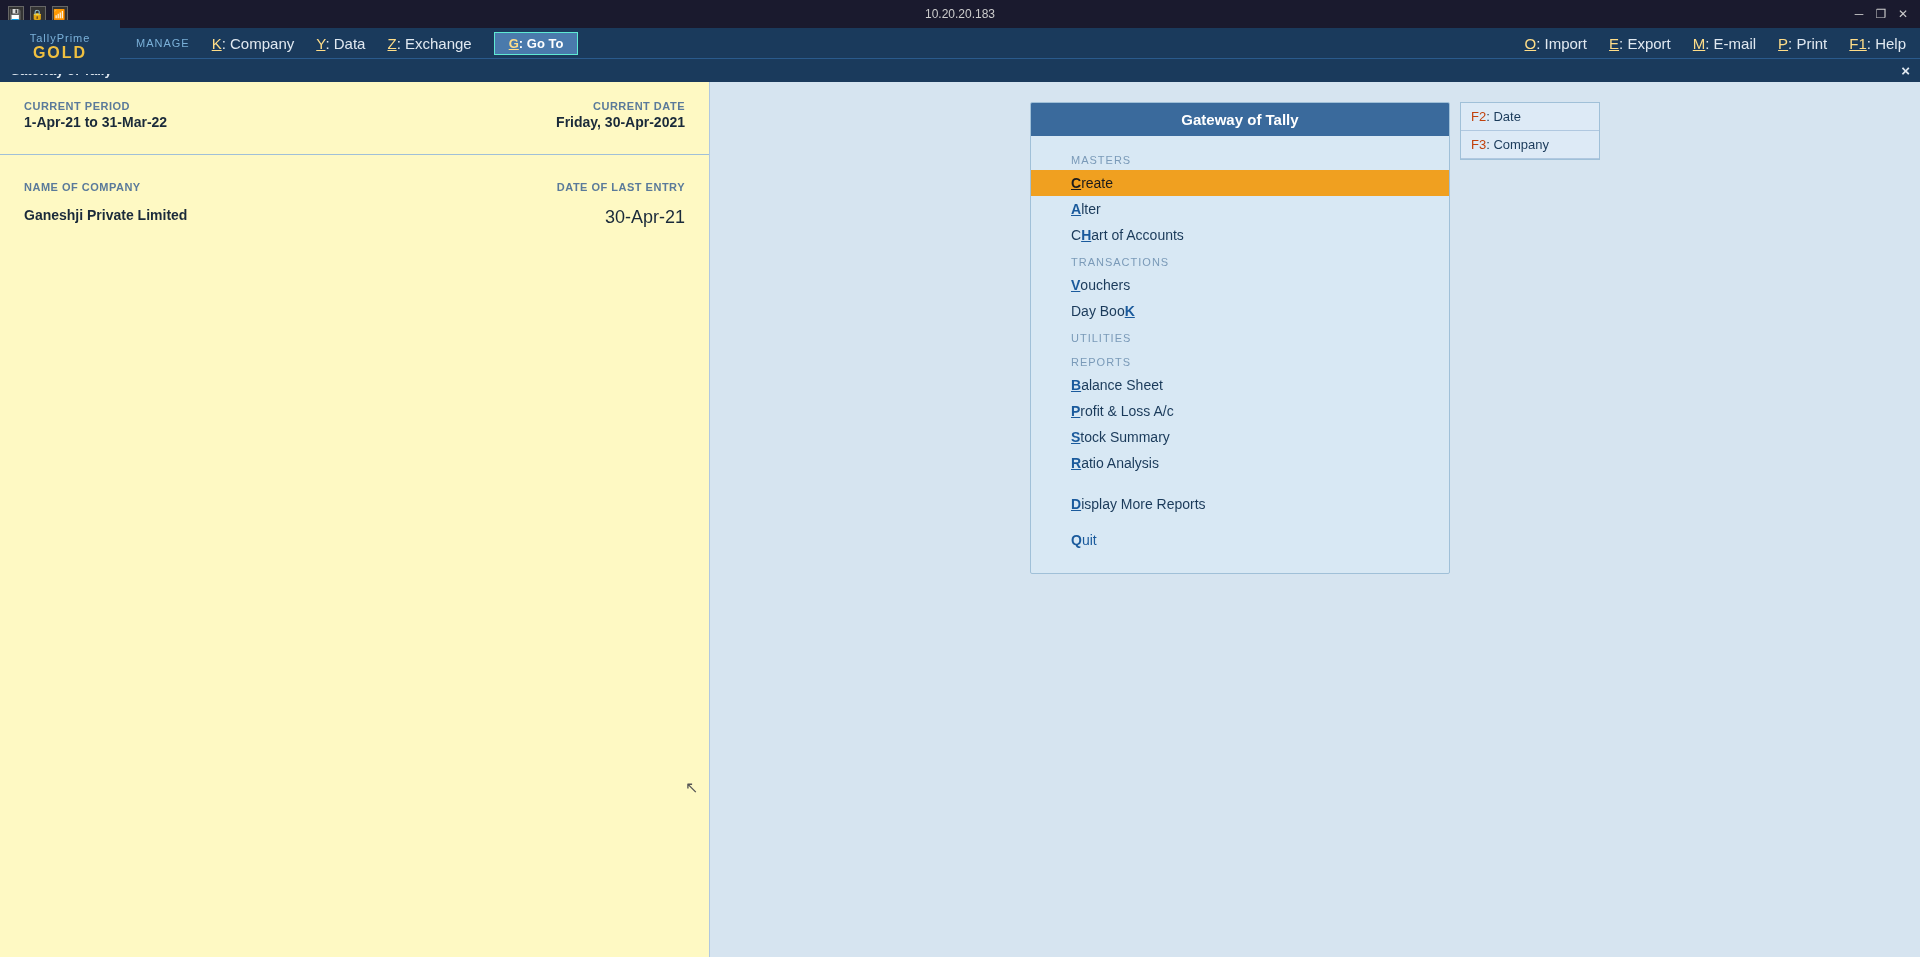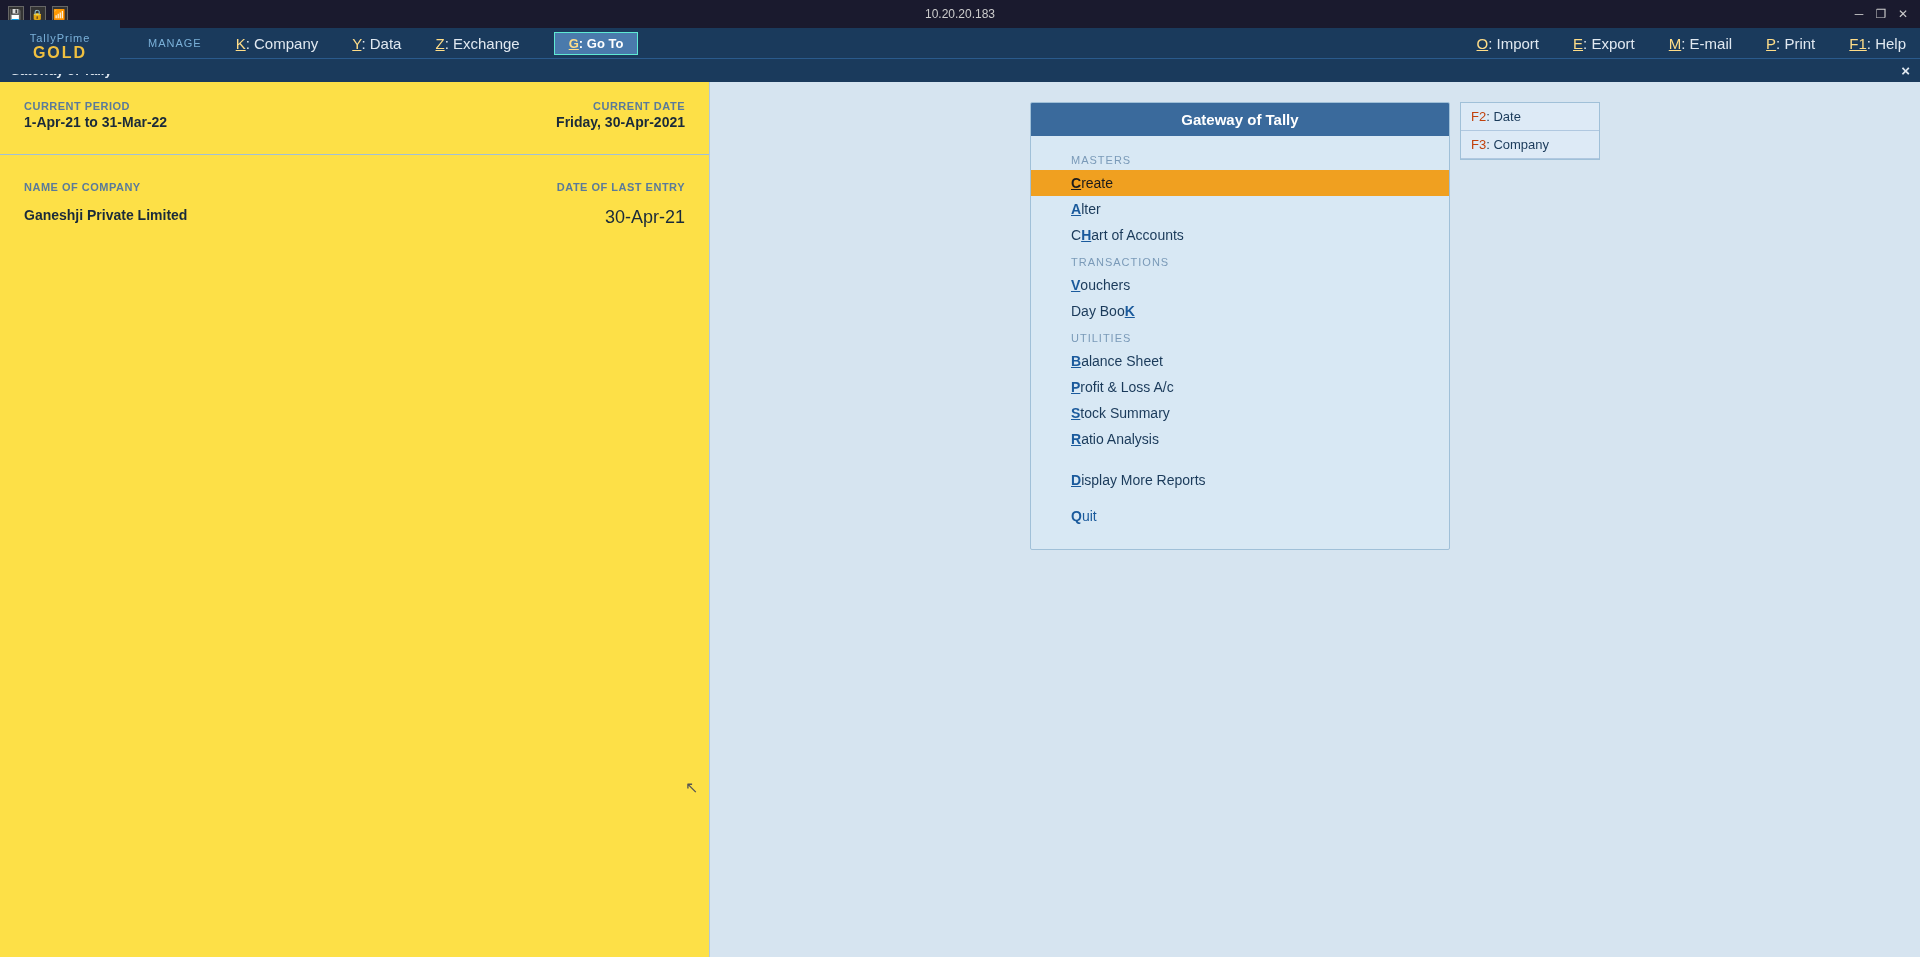--- a/index.html
+++ b/index.html
@@ -55,21 +55,21 @@
       cursor: pointer; font-size: 12px; color: #ccc;
     }
 
     
     .menu-bar {
       background: #1a3a5c;
       height: 30px;
       display: flex;
       align-items: center;
       padding: 8px 4px;
-      gap: 14px;
+      gap: 2px;
     }
     .menu-item {
       color: #e0e8f0;
       padding: 4px 10px;
       cursor: pointer;
       font-size: 15px;
       white-space: nowrap;
     }
     .menu-item .key { color: #ffdd88; text-decoration: underline; }
     .menu-item-goto {
@@ -108,21 +108,21 @@
     
     .main-content {
       display: flex;
       height: calc(957px - 82px);
       background: #d6e4f0;
     }
 
     
     .left-panel {
       width: 710px;
-      background: #fde047;
+      background: #fef9c3;
       border-right: 1px solid #b0c8e0;
       padding: 0;
       position: relative;
     }
     .info-section {
       padding: 18px 24px 12px 24px;
     }
     .info-label {
       font-size: 11px;
       color: #5a7a9a;
@@ -380,20 +380,21 @@
           <span class="highlight">V</span>ouchers
         </div>
         <div class="menu-entry">
           Day Boo<span class="highlight">K</span>
         </div>
 
         
         <div class="section-header">UTILITIES</div>
 
         
+        <div class="section-header">REPORTS</div>
         <div class="menu-entry">
           <span class="highlight">B</span>alance Sheet
         </div>
         <div class="menu-entry">
           <span class="highlight">P</span>rofit &amp; Loss A/c
         </div>
         <div class="menu-entry">
           <span class="highlight">S</span>tock Summary
         </div>
         <div class="menu-entry">

